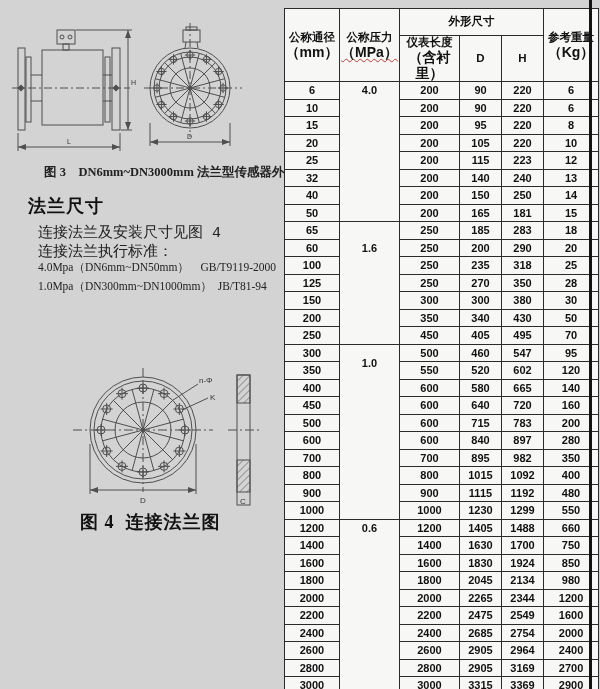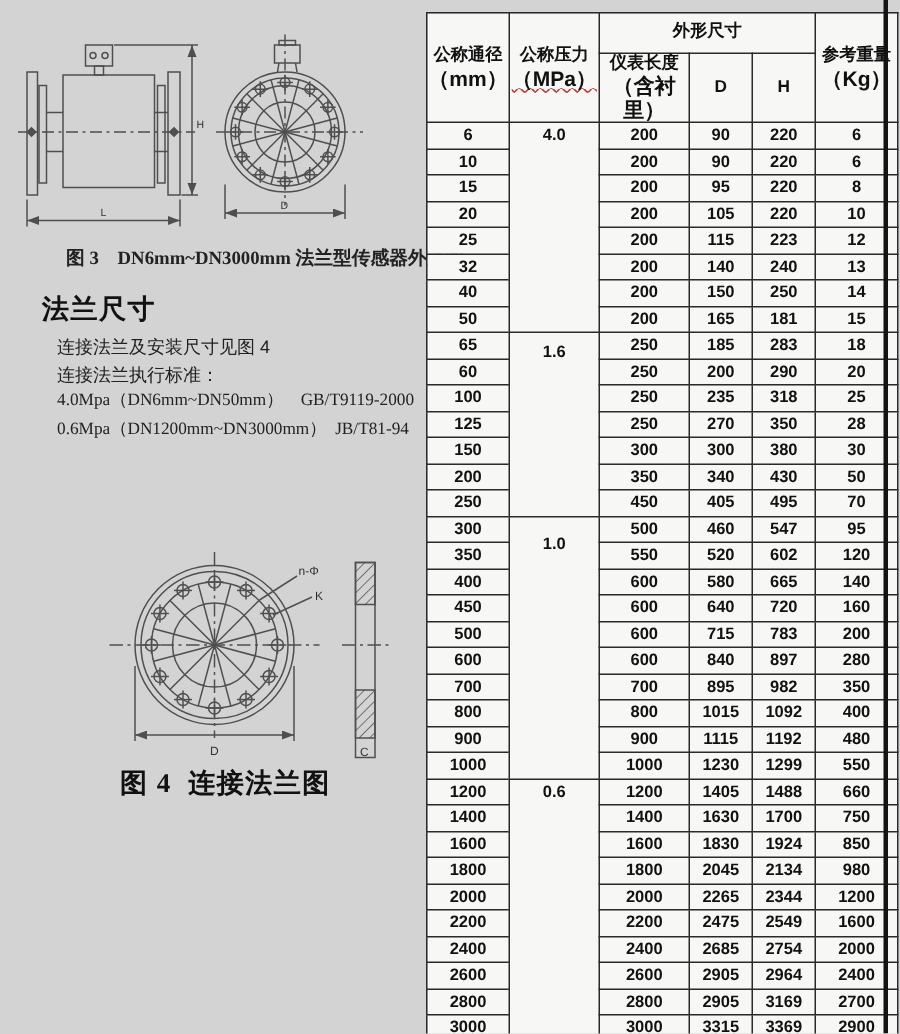--- a/index.html
+++ b/index.html
@@ -15,22 +15,22 @@
   .draw{stroke:#4f4f4f;stroke-width:1;fill:none;}
   .cap3{
     left:44px;top:164px;font-family:"Liberation Serif","DejaVu Serif",serif;
     font-size:12.5px;font-weight:bold;white-space:pre;color:#222;
   }
   .heading{
     left:28px;top:194px;font-family:"Liberation Serif","DejaVu Serif",serif;
     font-size:18px;font-weight:bold;letter-spacing:1px;color:#111;
   }
   .bodyline{
-    left:38px;font-family:Liberation Sans, sans-serif;
-    font-size:12px;color:#222;white-space:pre;
+    left:38px;font-family:Liberation Mono, monospace;
+    font-size:15px;color:#222;white-space:pre;
   }
   .l1{top:223px;}
   .l2{top:242px;}
   .stds{left:38px;top:258px;font-family:"Liberation Serif","DejaVu Serif",serif;
     font-size:11.5px;color:#222;}
   .stds div{white-space:pre;line-height:18.5px;}
   .cap4{
     left:80px;top:510px;font-family:"Liberation Serif","DejaVu Serif",serif;
     font-size:18px;font-weight:bold;letter-spacing:1px;color:#111;white-space:pre;
   }
@@ -173,21 +173,21 @@
   <text x="177" y="134" font-size="7" fill="#333" stroke="none">D</text>
 </svg>
 
 <div class="abs cap3">图 3    DN6mm~DN3000mm 法兰型传感器外形图</div>
 
 <div class="abs heading">法兰尺寸</div>
 <div class="abs bodyline l1">连接法兰及安装尺寸见图 4</div>
 <div class="abs bodyline l2">连接法兰执行标准：</div>
 <div class="abs stds">
   <div>4.0Mpa（DN6mm~DN50mm）    GB/T9119-2000</div>
-  <div>0.6Mpa（DN1200mm~DN3000mm）  JB/T81-94</div>
+  <div>1.0Mpa（DN300mm~DN1000mm）  JB/T81-94</div>
 </div>
 
 <svg class="abs" style="left:10px;top:332px;" width="255" height="178" viewBox="0 0 255 178">
   <defs>
     <pattern id="hatch" width="5" height="5" patternTransform="rotate(45)" patternUnits="userSpaceOnUse">
       <line x1="0" y1="0" x2="0" y2="5" stroke="#4f4f4f" stroke-width="1"></line>
     </pattern>
   </defs>
   <g class="draw">
     <circle cx="133" cy="98" r="53"></circle>
@@ -359,21 +359,21 @@
         </tr>
         <tr>
           <td>50</td>
           <td>200</td>
           <td>165</td>
           <td>181</td>
           <td>15</td>
         </tr>
         <tr>
           <td>65</td>
-          <td rowspan="7" style="vertical-align: top; padding-top: 7px;">1.6</td>
+          <td rowspan="7" style="vertical-align: top; padding-top: 20px;">1.6</td>
           <td>250</td>
           <td>185</td>
           <td>283</td>
           <td>18</td>
         </tr>
         <tr>
           <td>60</td>
           <td>250</td>
           <td>200</td>
           <td>290</td>

